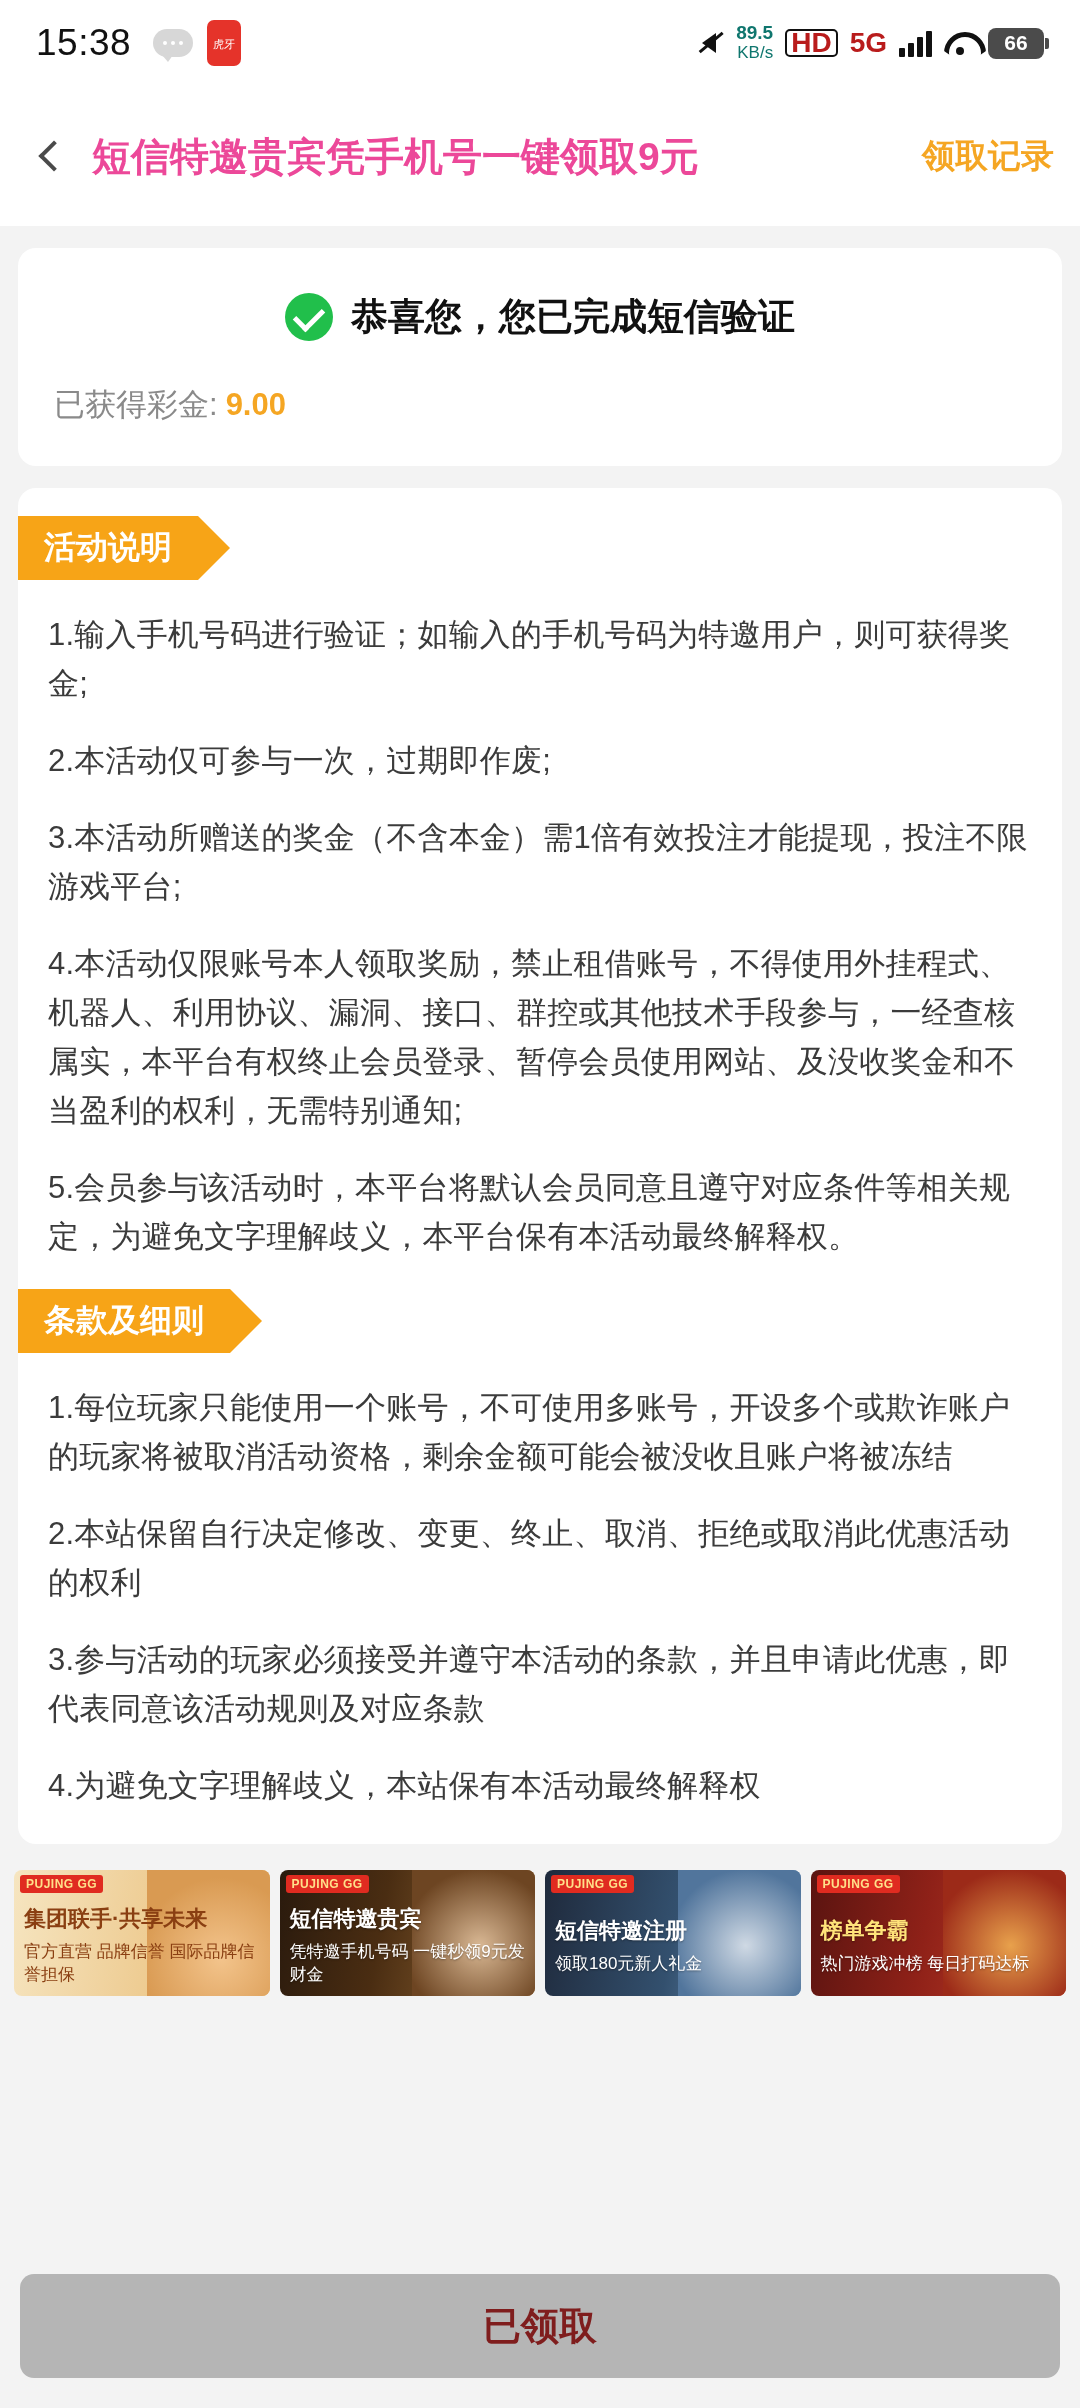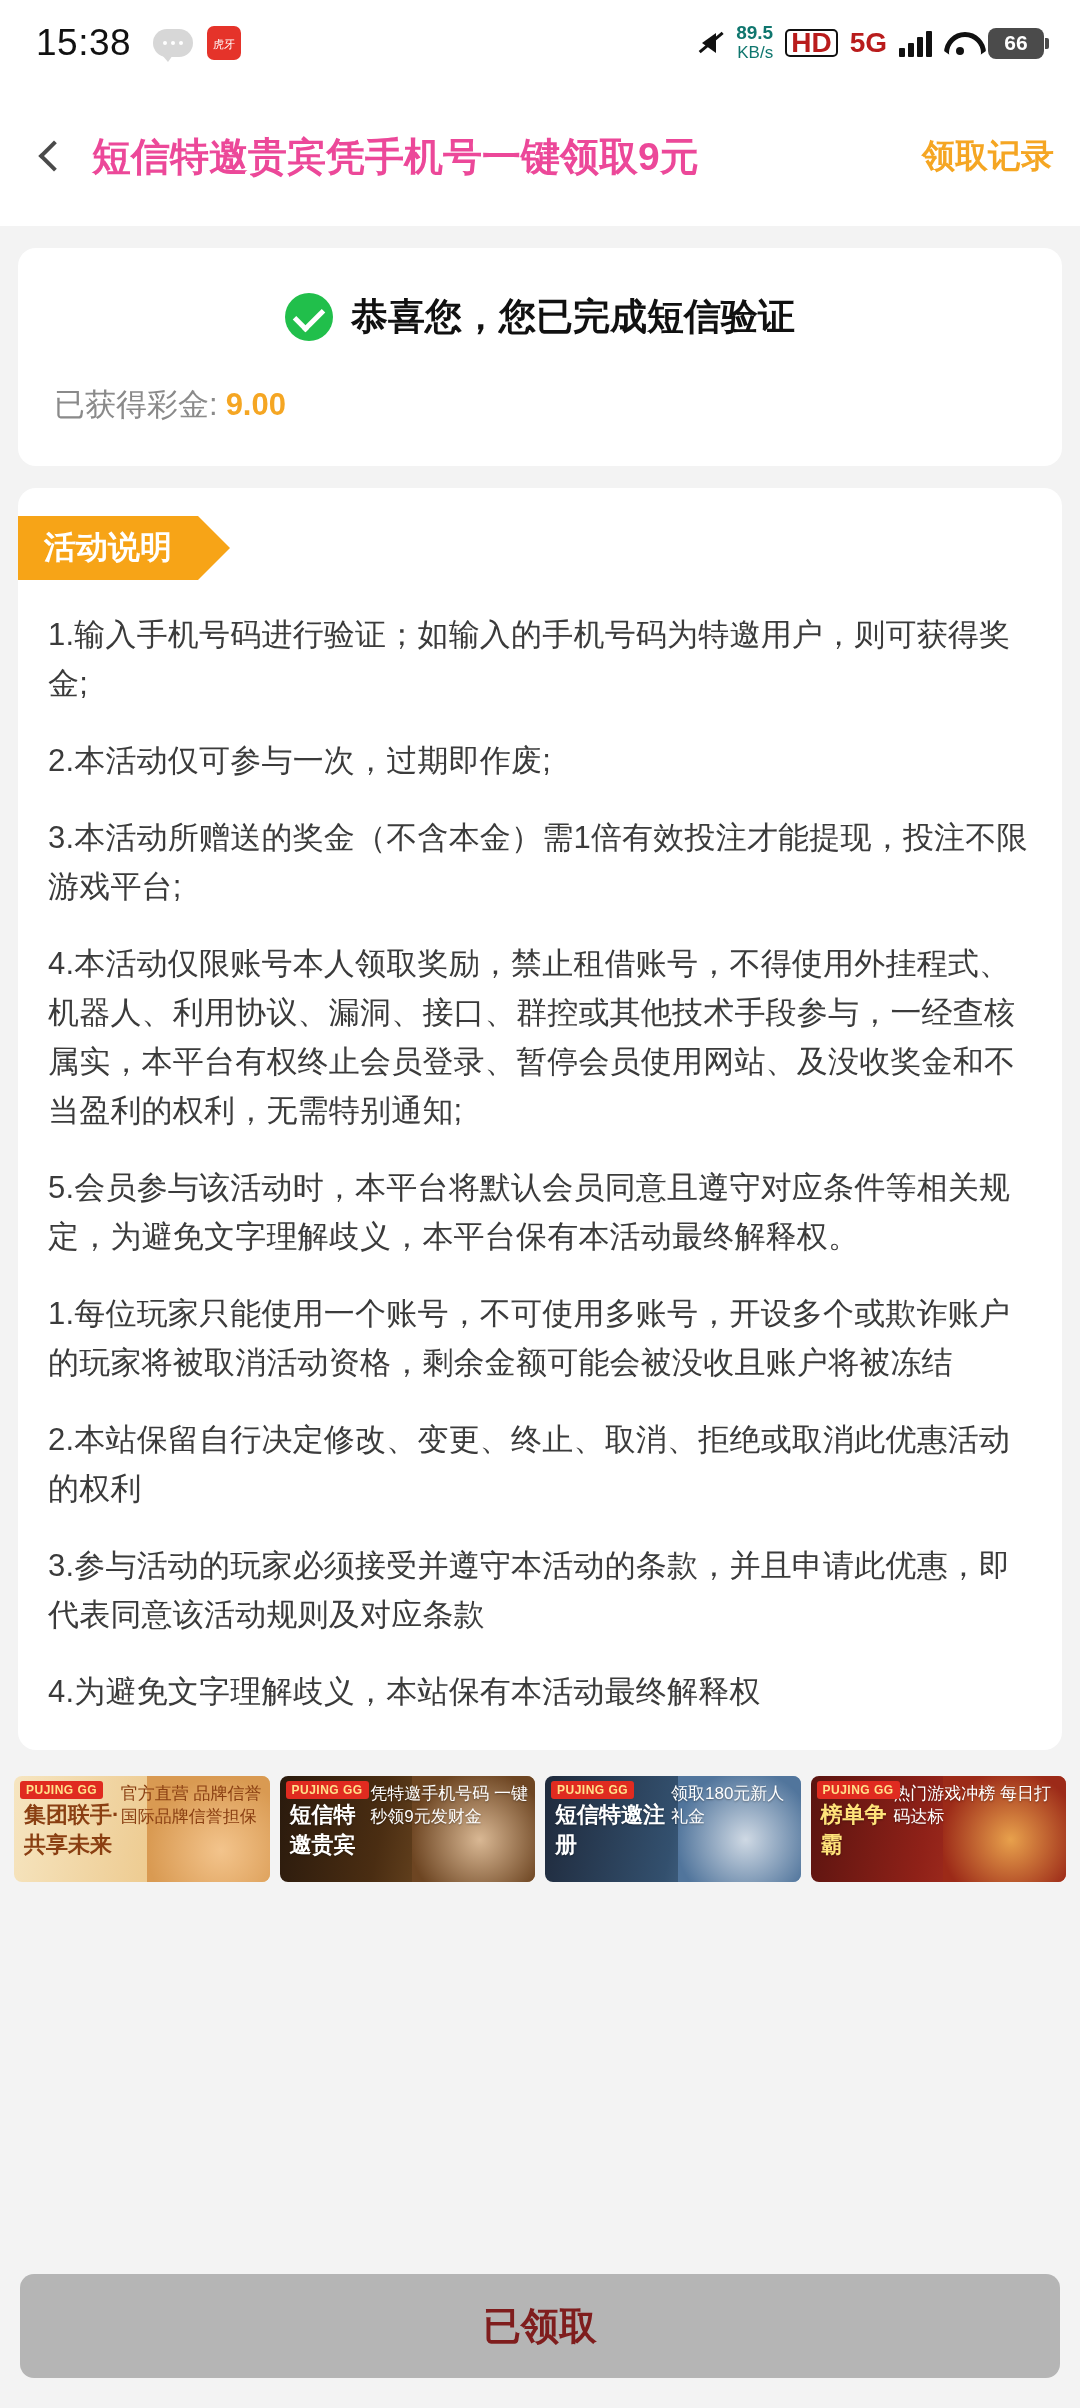--- a/index.html
+++ b/index.html
@@ -44,21 +44,21 @@
   }
   .chat-bubble i { width: 4px; height: 4px; background: #fff; border-radius: 50%; display:block; }
   .chat-bubble:after {
     content: "";
     position: absolute; bottom: -5px; left: 9px;
     border-left: 6px solid transparent;
     border-right: 5px solid transparent;
     border-top: 7px solid #d7d7d7;
   }
   .app-badge {
-    width: 34px; height: 34px;
+    width: 34px; height: 46px;
     background: #e5332a;
     border-radius: 7px;
     color: #fff;
     font-size: 13px;
     line-height: 11px;
     display: flex; flex-direction: column; align-items: center; justify-content: center;
     overflow: hidden;
     padding-top: 2px;
   }
   .app-badge span { transform: scale(0.85); }
@@ -290,28 +290,28 @@
   
   .banners {
     display: flex;
     gap: 10px;
     padding: 0 14px;
     margin-top: 4px;
     flex: 0 0 auto;
   }
   .banner {
     flex: 1 1 0;
-    height: 106px;
+    height: 126px;
     border-radius: 8px;
     position: relative;
     overflow: hidden;
     color: #fff;
     font-size: 19px;
     display: flex;
-    flex-direction: row;
+    flex-direction: column;
     justify-content: center;
     padding-left: 10px;
   }
   .banner .bn-logo {
     position: absolute;
     left: 6px; top: 5px;
     background: #e02b20;
     color: #ffe08a;
     font-size: 12px;
     font-weight: 700;
@@ -426,20 +426,23 @@
 
       <div class="flag-wrap">
         <div class="section-flag">活动说明</div>
       </div>
       <p class="rule">1.输入手机号码进行验证；如输入的手机号码为特邀用户，则可获得奖金;</p>
       <p class="rule">2.本活动仅可参与一次，过期即作废;</p>
       <p class="rule">3.本活动所赠送的奖金（不含本金）需1倍有效投注才能提现，投注不限游戏平台;</p>
       <p class="rule">4.本活动仅限账号本人领取奖励，禁止租借账号，不得使用外挂程式、机器人、利用协议、漏洞、接口、群控或其他技术手段参与，一经查核属实，本平台有权终止会员登录、暂停会员使用网站、及没收奖金和不当盈利的权利，无需特别通知;</p>
       <p class="rule">5.会员参与该活动时，本平台将默认会员同意且遵守对应条件等相关规定，为避免文字理解歧义，本平台保有本活动最终解释权。</p>
 
+      <div class="flag-wrap">
+        <div class="section-flag">条款及细则</div>
+      </div>
       <p class="rule">1.每位玩家只能使用一个账号，不可使用多账号，开设多个或欺诈账户的玩家将被取消活动资格，剩余金额可能会被没收且账户将被冻结</p>
       <p class="rule">2.本站保留自行决定修改、变更、终止、取消、拒绝或取消此优惠活动的权利</p>
       <p class="rule">3.参与活动的玩家必须接受并遵守本活动的条款，并且申请此优惠，即代表同意该活动规则及对应条款</p>
       <p class="rule">4.为避免文字理解歧义，本站保有本活动最终解释权</p>
     </div>
 
     <div class="banners">
       <div class="banner bn1">
         <div class="bn-figure"></div>
         <div class="bn-logo">PUJING GG</div>

